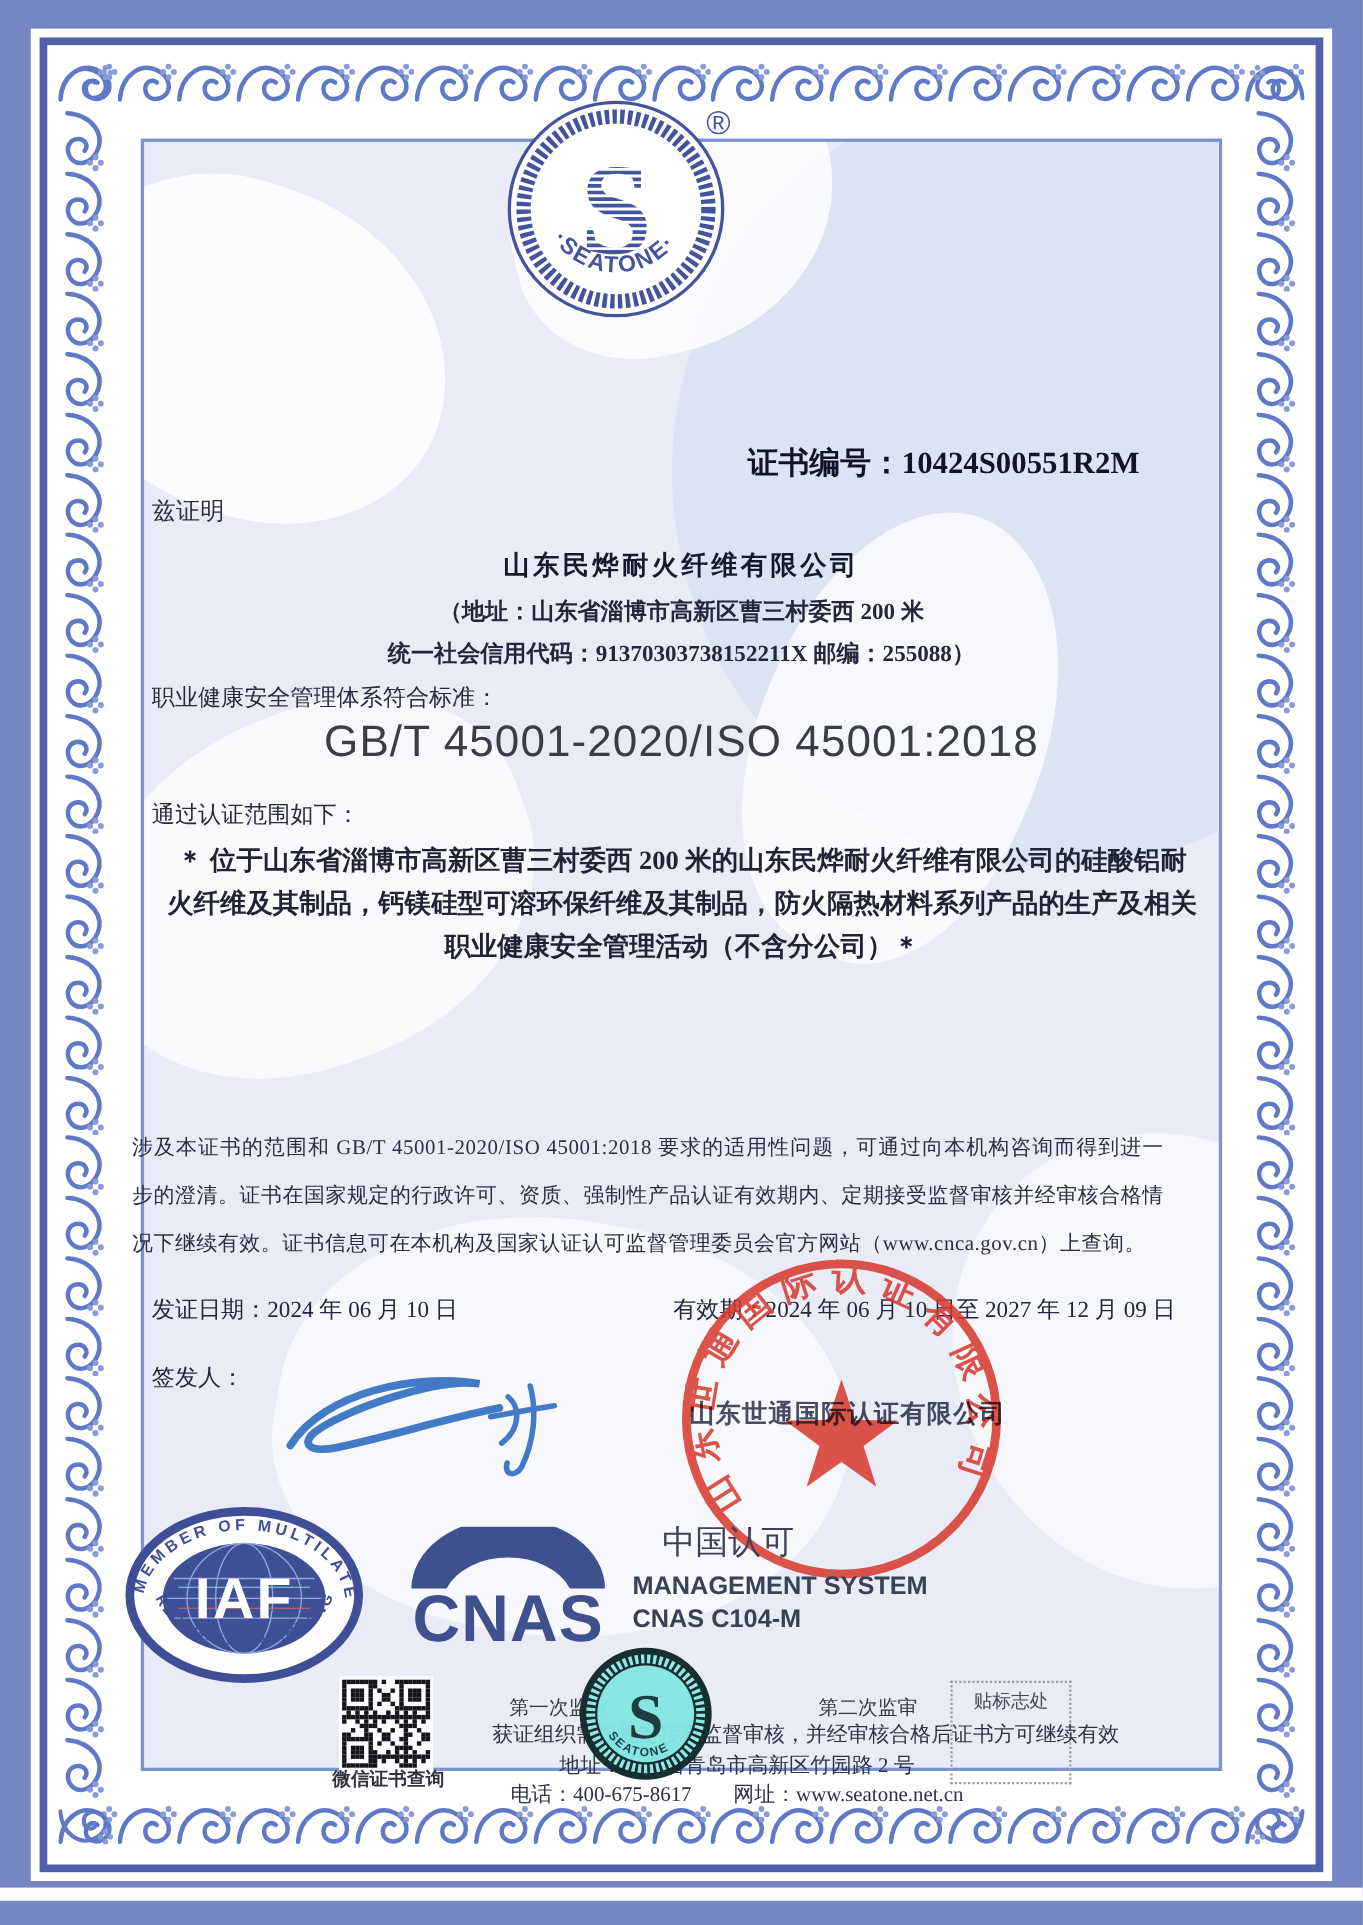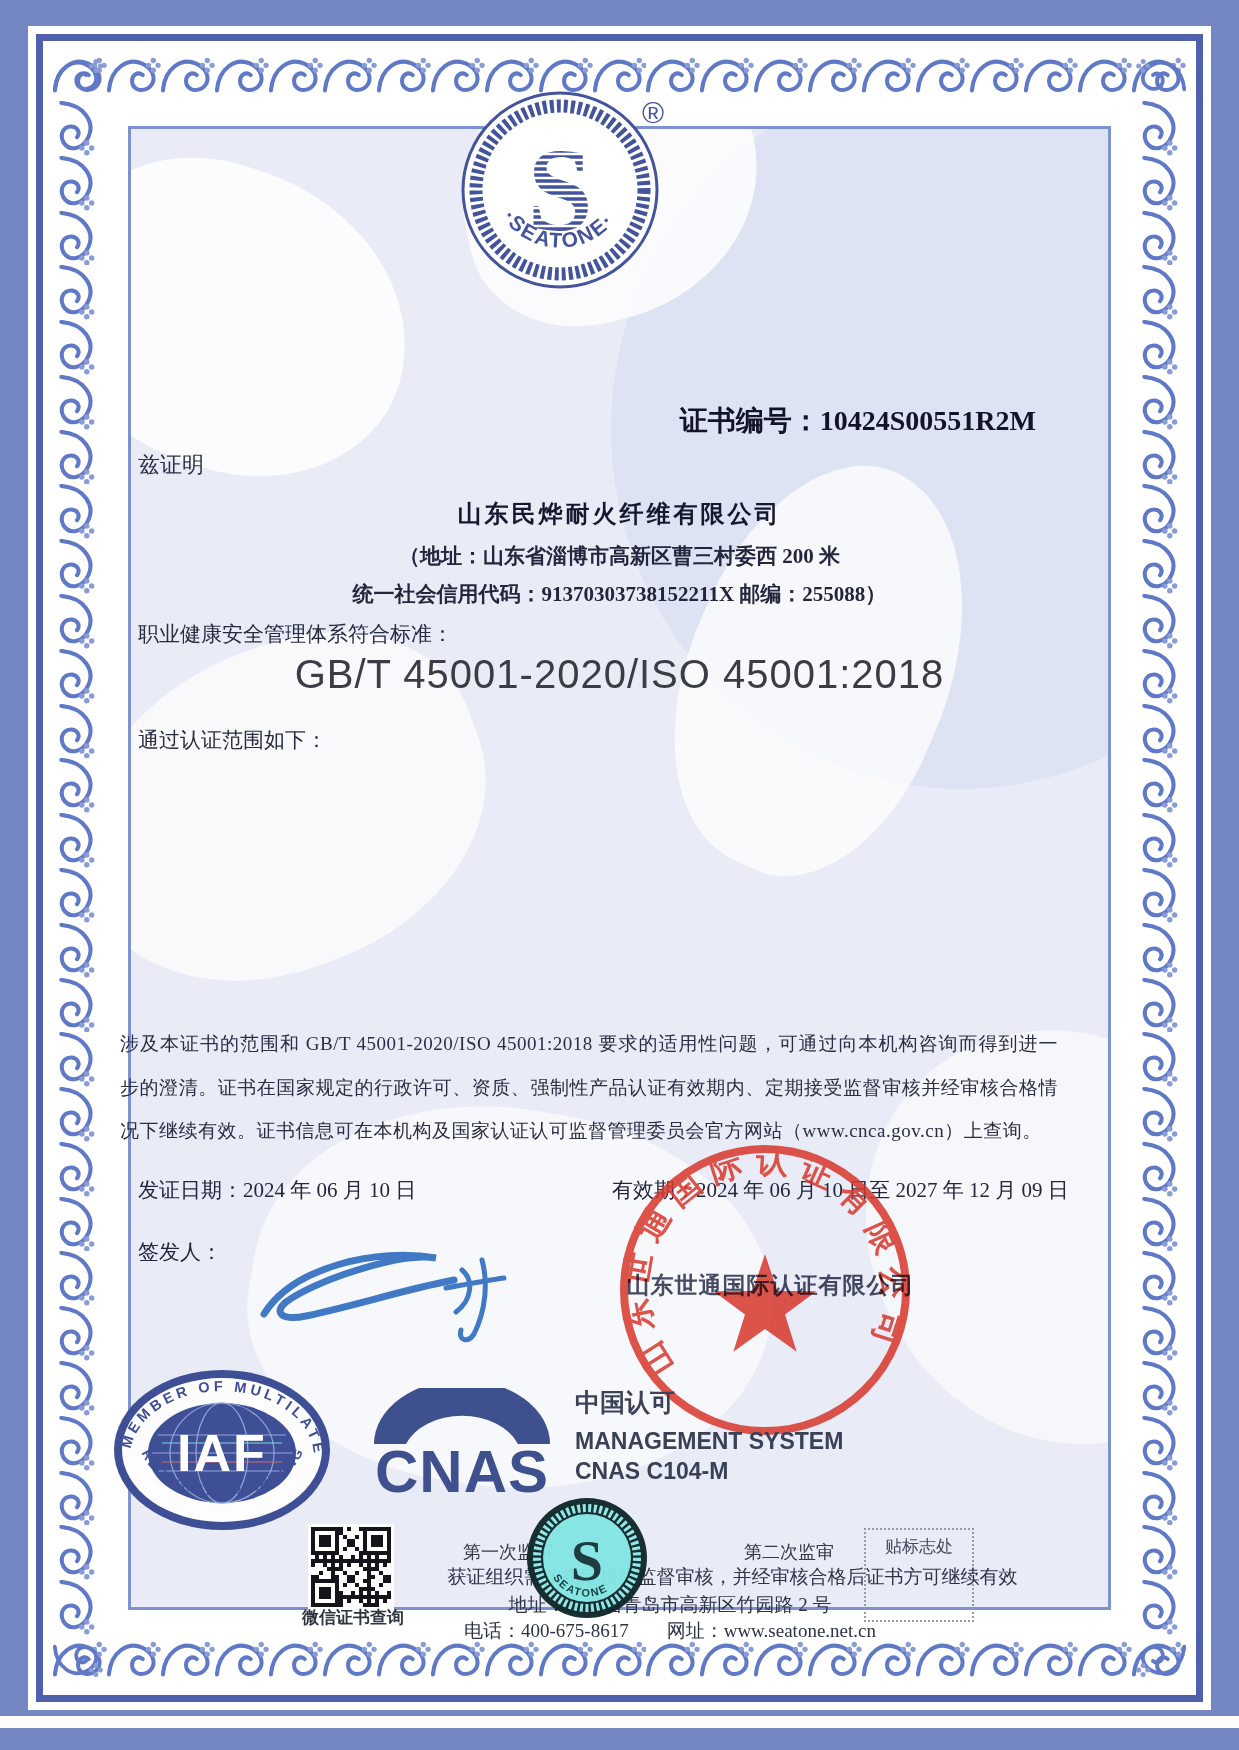--- a/index.html
+++ b/index.html
@@ -27,21 +27,21 @@
   .company{left:103px;width:1033px;top:498px;font-size:24px;font-weight:bold;color:#15182e;letter-spacing:3px;}
   .addr{left:103px;width:1033px;font-size:21px;font-weight:600;color:#23263c;}
   .label{font-size:21px;color:#262b40;}
   .standard{left:103px;width:1033px;top:652px;font-size:40px;font-weight:500;color:#3a3d45;letter-spacing:1px;}
   .scope{left:150px;width:940px;top:764px;font-size:24px;font-weight:bold;line-height:1.62;color:#1f2335;}
   .disclaimer{left:120px;width:938px;top:1022px;font-size:19px;line-height:2.3;color:#2a2e44;text-align:justify;letter-spacing:.5px;}
   .dateline{font-size:21px;color:#23263c;}
   .sig-label{left:138px;top:1238px;font-size:21px;color:#23263c;}
   .seal-overlay{left:598px;width:345px;top:1270px;text-align:center;font-size:23px;font-weight:bold;color:rgba(56,61,86,.92);letter-spacing:1px;}
   .accr{left:575px;top:1384px;}
-  .accr .cn{font-size:25px;font-weight:700;color:#3c4158;line-height:38px;}
+  .accr .cn{font-size:30px;font-weight:400;color:#3c4158;line-height:38px;margin-left:27px;}
   .accr .en{font-family:"Liberation Sans","DejaVu Sans",sans-serif;font-size:23px;font-weight:bold;color:#3a4156;line-height:30px;}
   .foot-sm{font-size:18px;color:#333747;}
   .sticker-box{left:864px;top:1528px;width:106px;height:90px;border:2px dotted #9a9aa5;}
   .sticker-box span{display:block;text-align:center;padding-top:5px;font-size:17px;color:#44485a;}
   .note{left:420px;width:625px;top:1564px;font-size:19px;color:#2e3246;}
   .addrline{left:390px;width:560px;top:1592px;font-size:19px;color:#2e3246;}
   .contact{left:390px;width:560px;top:1618px;font-size:19px;color:#2e3246;}
   .qr-caption{left:288px;width:130px;top:1606px;font-size:17px;color:#30343f;font-weight:600;}
   #qr{left:308px;top:1524px;width:86px;height:86px;background:#fff;padding:3px;box-sizing:border-box;}
   #qr .qrow{height:4px;font-size:0;white-space:nowrap;}
@@ -1145,20 +1145,21 @@
 
   <div class="abs certify">兹证明</div>
   <div class="abs ctr company">山东民烨耐火纤维有限公司</div>
   <div class="abs ctr addr" style="top:542px;">（地址：山东省淄博市高新区曹三村委西 200 米</div>
   <div class="abs ctr addr" style="top:580px;">统一社会信用代码：91370303738152211X 邮编：255088）</div>
 
   <div class="abs label" style="left:138px;top:620px;">职业健康安全管理体系符合标准：</div>
   <div class="abs ctr standard sans">GB/T 45001-2020/ISO 45001:2018</div>
 
   <div class="abs label" style="left:138px;top:726px;">通过认证范围如下：</div>
+  <div class="abs ctr scope">＊ 位于山东省淄博市高新区曹三村委西 200 米的山东民烨耐火纤维有限公司的硅酸铝耐火纤维及其制品，钙镁硅型可溶环保纤维及其制品，防火隔热材料系列产品的生产及相关职业健康安全管理活动（不含分公司）＊</div>
 
   <div class="abs disclaimer">涉及本证书的范围和 GB/T 45001-2020/ISO 45001:2018 要求的适用性问题，可通过向本机构咨询而得到进一步的澄清。证书在国家规定的行政许可、资质、强制性产品认证有效期内、定期接受监督审核并经审核合格情况下继续有效。证书信息可在本机构及国家认证认可监督管理委员会官方网站（www.cnca.gov.cn）上查询。</div>
 
   <div class="abs dateline" style="left:138px;top:1176px;">发证日期：2024 年 06 月 10 日</div>
   <div class="abs dateline" style="left:612px;top:1176px;">有效期：2024 年 06 月 10 日至 2027 年 12 月 09 日</div>
   <div class="abs sig-label">签发人：</div>
 
   <svg class="abs" style="left:250px;top:1242px;" width="280" height="110" viewBox="0 0 280 110">
     <g fill="none" stroke="#2e6cc0" stroke-linecap="round" opacity=".9">
       <path d="M14,72 C44,24 128,6 186,16 C148,10 62,40 36,60 C24,70 30,79 56,74 C112,62 152,48 204,38" stroke-width="7"></path>

